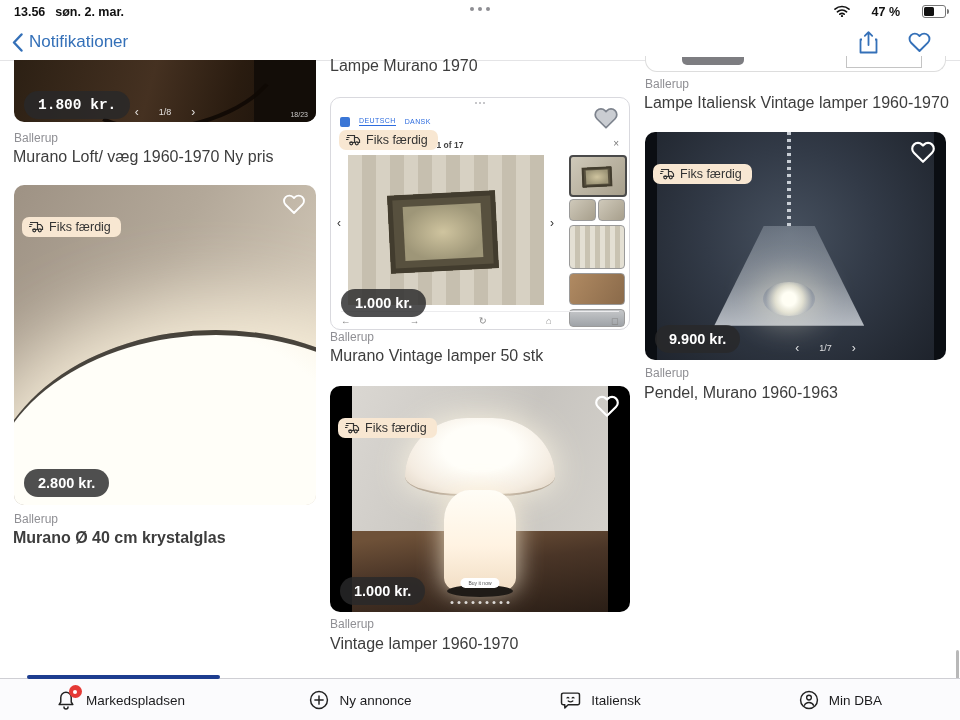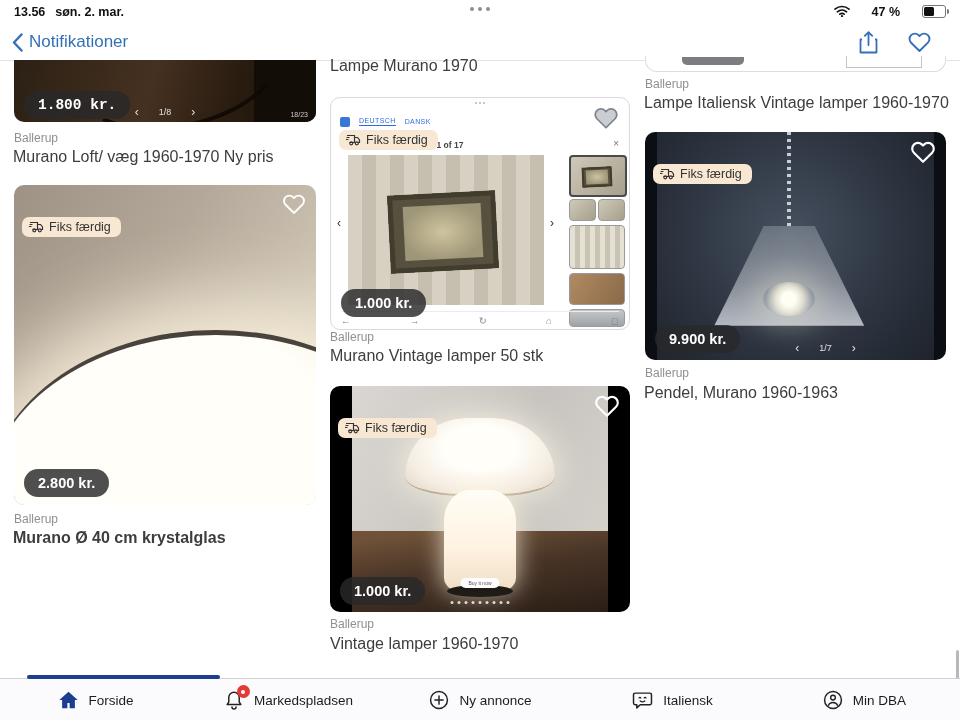--- a/index.html
+++ b/index.html
@@ -374,28 +374,20 @@
     <div class="price">9.900 kr.</div>
   </div>
   <div class="loc" style="left:645px;top:366px;">Ballerup</div>
   <div class="title" style="left:644px;top:384px;">Pendel, Murano 1960-1963</div>
 
   <div class="scrollbar"></div>
 
   <div class="tab-bar">
     <div class="tab-indicator"></div>
 
-    <div class="tab">
-      <span>
-        <svg width="21" height="20" viewBox="0 0 24 22">
-            <path d="M12 1.5 1.5 11h3.2v9.5h6v-6h2.6v6h6V11h3.2Z" fill="#1d3d8f"></path>
-          </svg>
-      </span>
-      <span>Forside</span>
-    </div>
 
     <div class="tab">
       <span class="bell-wrap">
         <svg width="22" height="22" viewBox="0 0 24 24">
             <path d="M12 3.5A5.7 5.7 0 0 0 6.3 9.2v5L4.5 17h15l-1.8-2.8v-5A5.7 5.7 0 0 0 12 3.5Z" fill="none" stroke="#222" stroke-width="1.6" stroke-linejoin="round"></path>
             <path d="M9.8 19.5a2.2 2.2 0 0 0 4.4 0" fill="none" stroke="#222" stroke-width="1.6" stroke-linecap="round"></path>
           </svg>
         <span class="nbadge">
             <i></i>
           </span>

